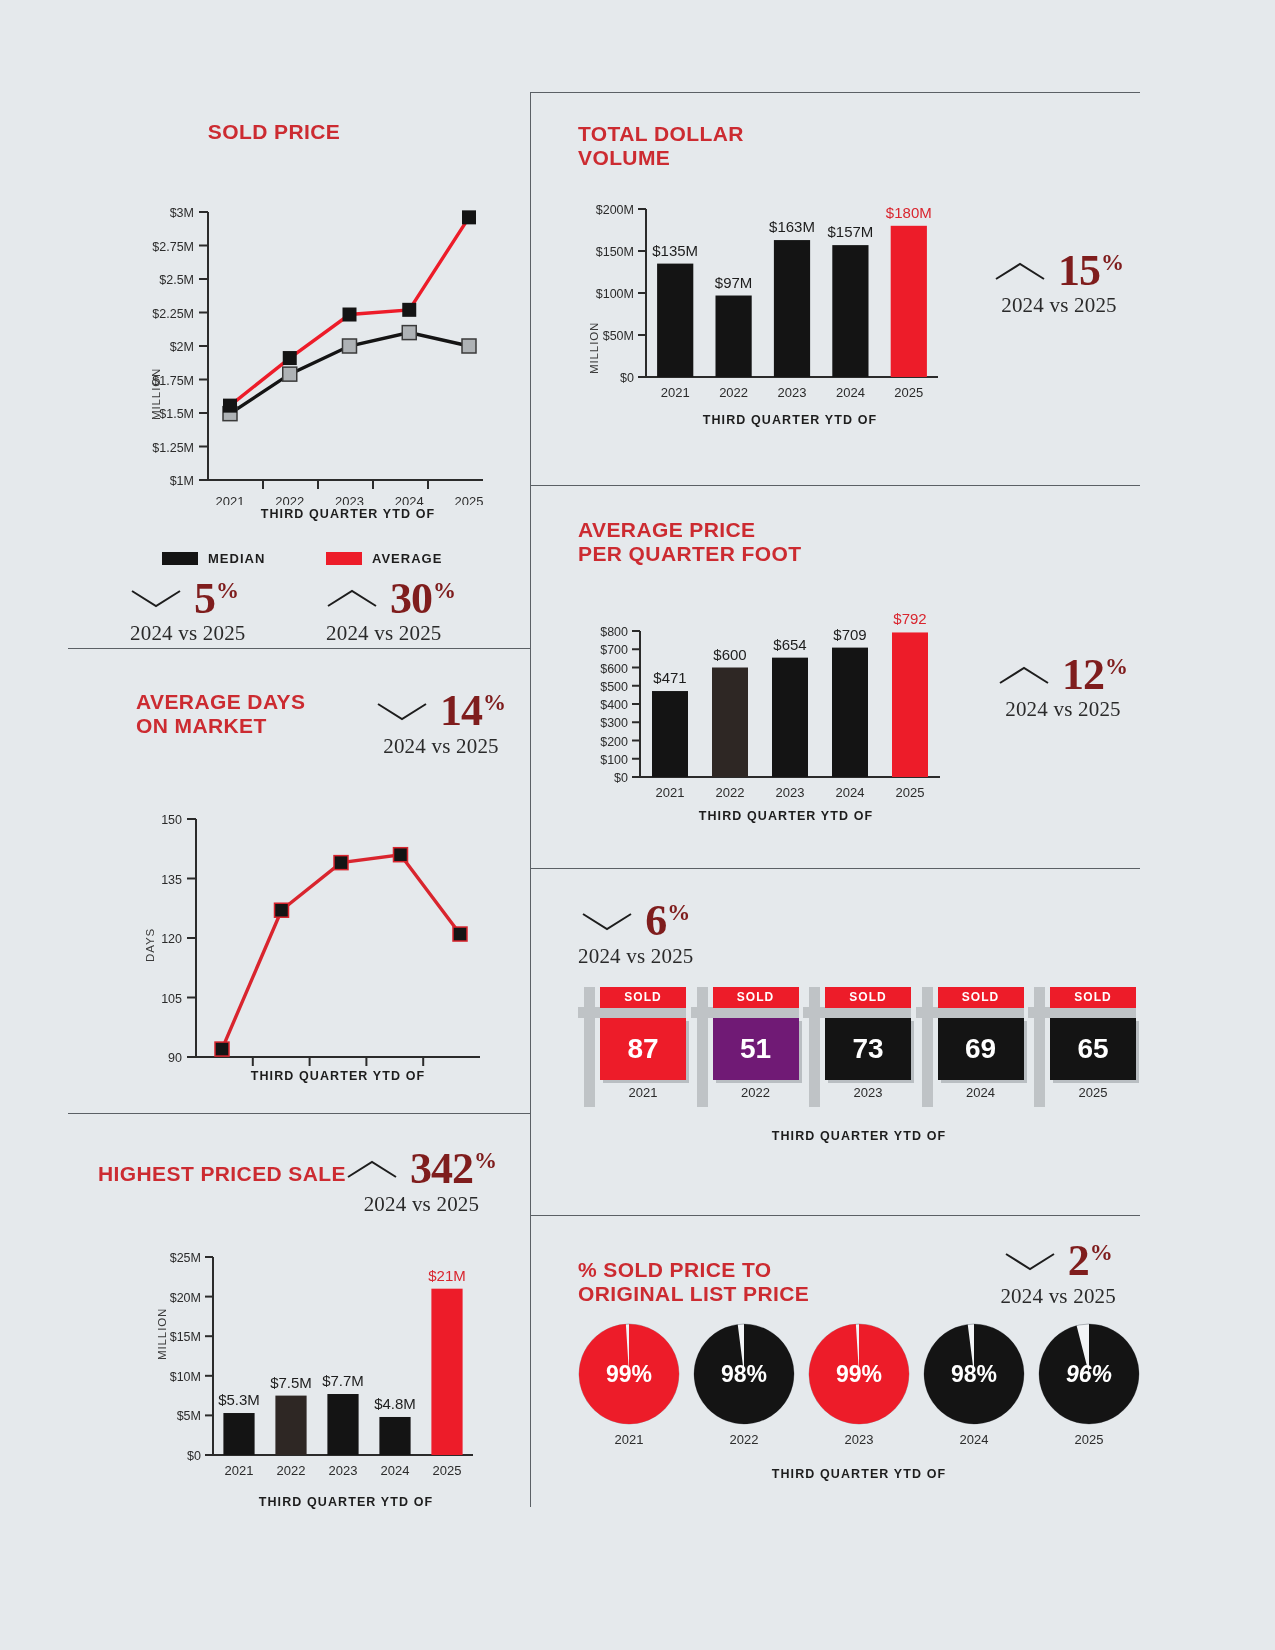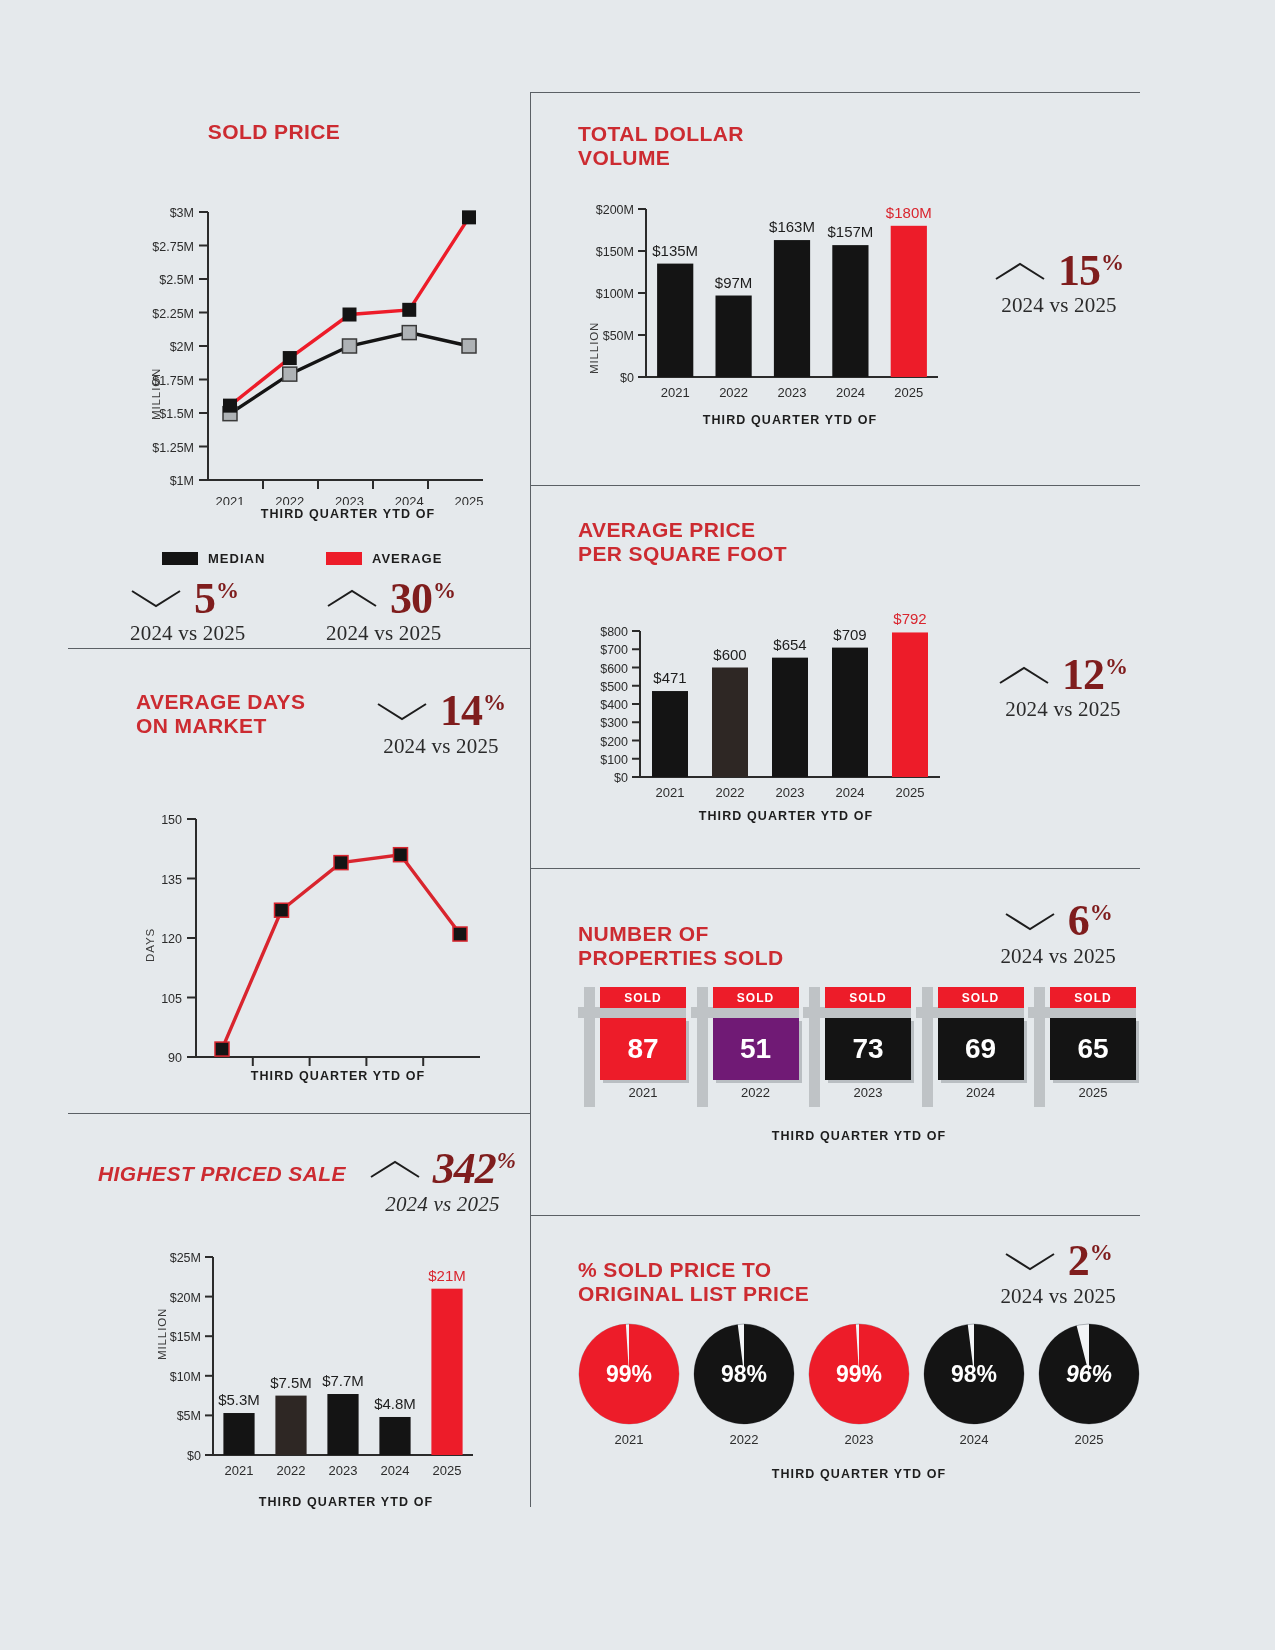--- a/index.html
+++ b/index.html
@@ -266,21 +266,21 @@
           <text x="332.5" y="317" text-anchor="middle" class="xyear">2024</text>
           <text x="392" y="317" text-anchor="middle" class="xyear">2025</text>
         </g>
     </svg>
 
     <div class="ylabel" style="left:76px;top:272px;">DAYS</div>
     <div class="axis-cap" style="width:300px;margin-left:120px;margin-top:2px;">THIRD QUARTER YTD OF</div>
   </div>
 
   <div class="panel" style="left:68px;top:1148px;width:462px;height:370px;">
-    <div style="display:flex;align-items:flex-start;justify-content:space-between;font-style:italic;">
+    <div style="display:flex;align-items:flex-start;justify-content:flex-start;">
       <h2 class="ctitle" style="margin-left:30px;margin-top:14px;">HIGHEST PRICED SALE</h2>
       <div class="delta" style="margin-right:14px;">
         <div class="delta-row">
           <svg class="chev" width="52" height="22" viewBox="0 0 52 22">
               <polyline points="2,19 26,4 50,19" fill="none" stroke="#1d1d1d" stroke-width="2"></polyline>
             </svg>
           <span class="pct">
             <span class="num">342</span>
               <span class="sym">%</span>
           </span>
@@ -391,21 +391,21 @@
       </div>
     </div>
 
     <div class="ylabel" style="left:10px;top:252px;">MILLION</div>
     <div class="axis-cap" style="width:300px;margin-left:62px;margin-top:-6px;">THIRD QUARTER YTD OF</div>
   </div>
 
   <div class="panel" style="left:578px;top:518px;width:562px;height:330px;">
     <h2 class="ctitle">
       <span>AVERAGE PRICE</span><br>
-      <span>PER SQUARE FOOT</span>
+      <span>PER QUARTER FOOT</span>
     </h2>
 
     <div style="display:flex;align-items:center;margin-top:8px;">
       <svg width="390" height="240" viewBox="0 0 390 240">
         <line x1="62" y1="58" x2="62" y2="204" stroke="#2b2b2b" stroke-width="2"></line>
         <line x1="62" y1="204" x2="362" y2="204" stroke="#2b2b2b" stroke-width="2"></line>
         <g id="sf-yticks">
             <line x1="54" y1="204" x2="62" y2="204" stroke="#2b2b2b" stroke-width="2"></line>
             <text x="50" y="209" text-anchor="end" class="tick-txt">$0</text>
             <line x1="54" y1="185.75" x2="62" y2="185.75" stroke="#2b2b2b" stroke-width="2"></line>
@@ -459,24 +459,20 @@
         </div>
         <div class="delta-sub">2024 vs 2025</div>
       </div>
     </div>
 
     <div class="axis-cap" style="width:300px;margin-left:58px;margin-top:-4px;">THIRD QUARTER YTD OF</div>
   </div>
 
   <div class="panel" style="left:578px;top:900px;width:562px;height:300px;">
     <div style="display:flex;align-items:flex-start;justify-content:space-between;">
-      <h2 class="ctitle" style="margin-top:22px;">
-        <span>NUMBER OF</span><br>
-        <span>PROPERTIES SOLD</span>
-      </h2>
       <div class="delta" style="margin-right:24px;">
         <div class="delta-row">
           <svg class="chev" width="52" height="22" viewBox="0 0 52 22">
               <polyline points="2,4 26,19 50,4" fill="none" stroke="#1d1d1d" stroke-width="2"></polyline>
             </svg>
           <span class="pct">
             <span class="num">6</span>
               <span class="sym">%</span>
           </span>
         </div>

